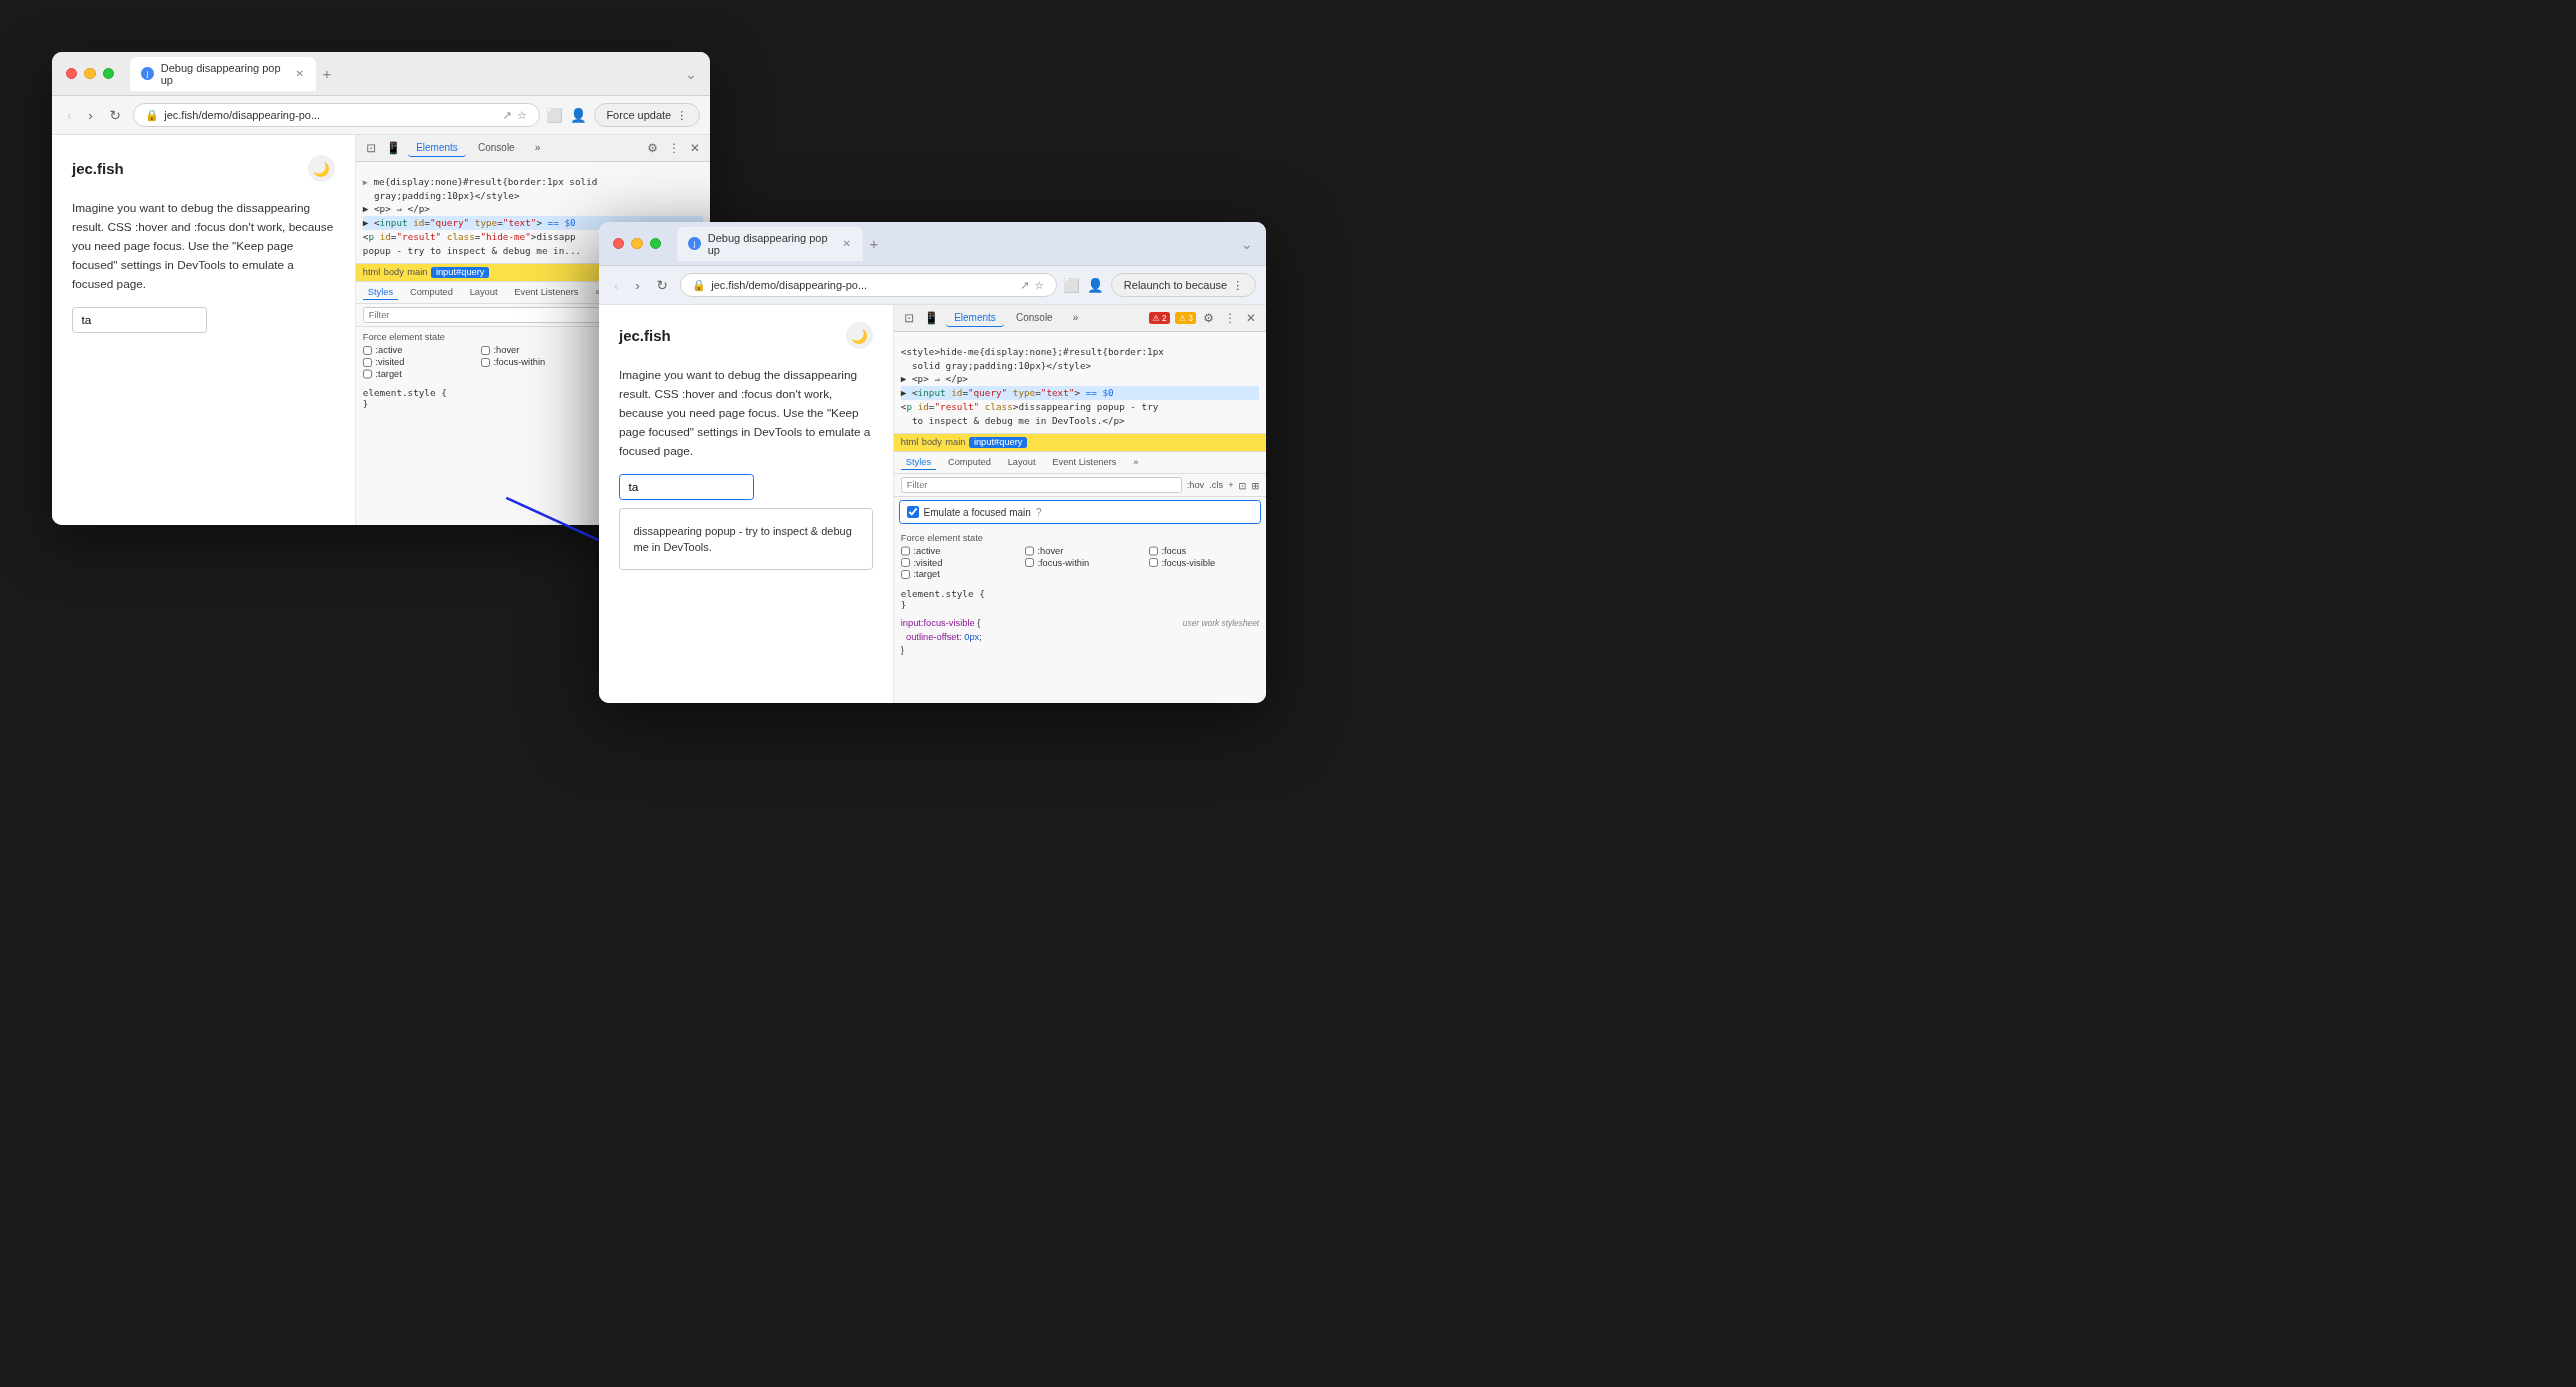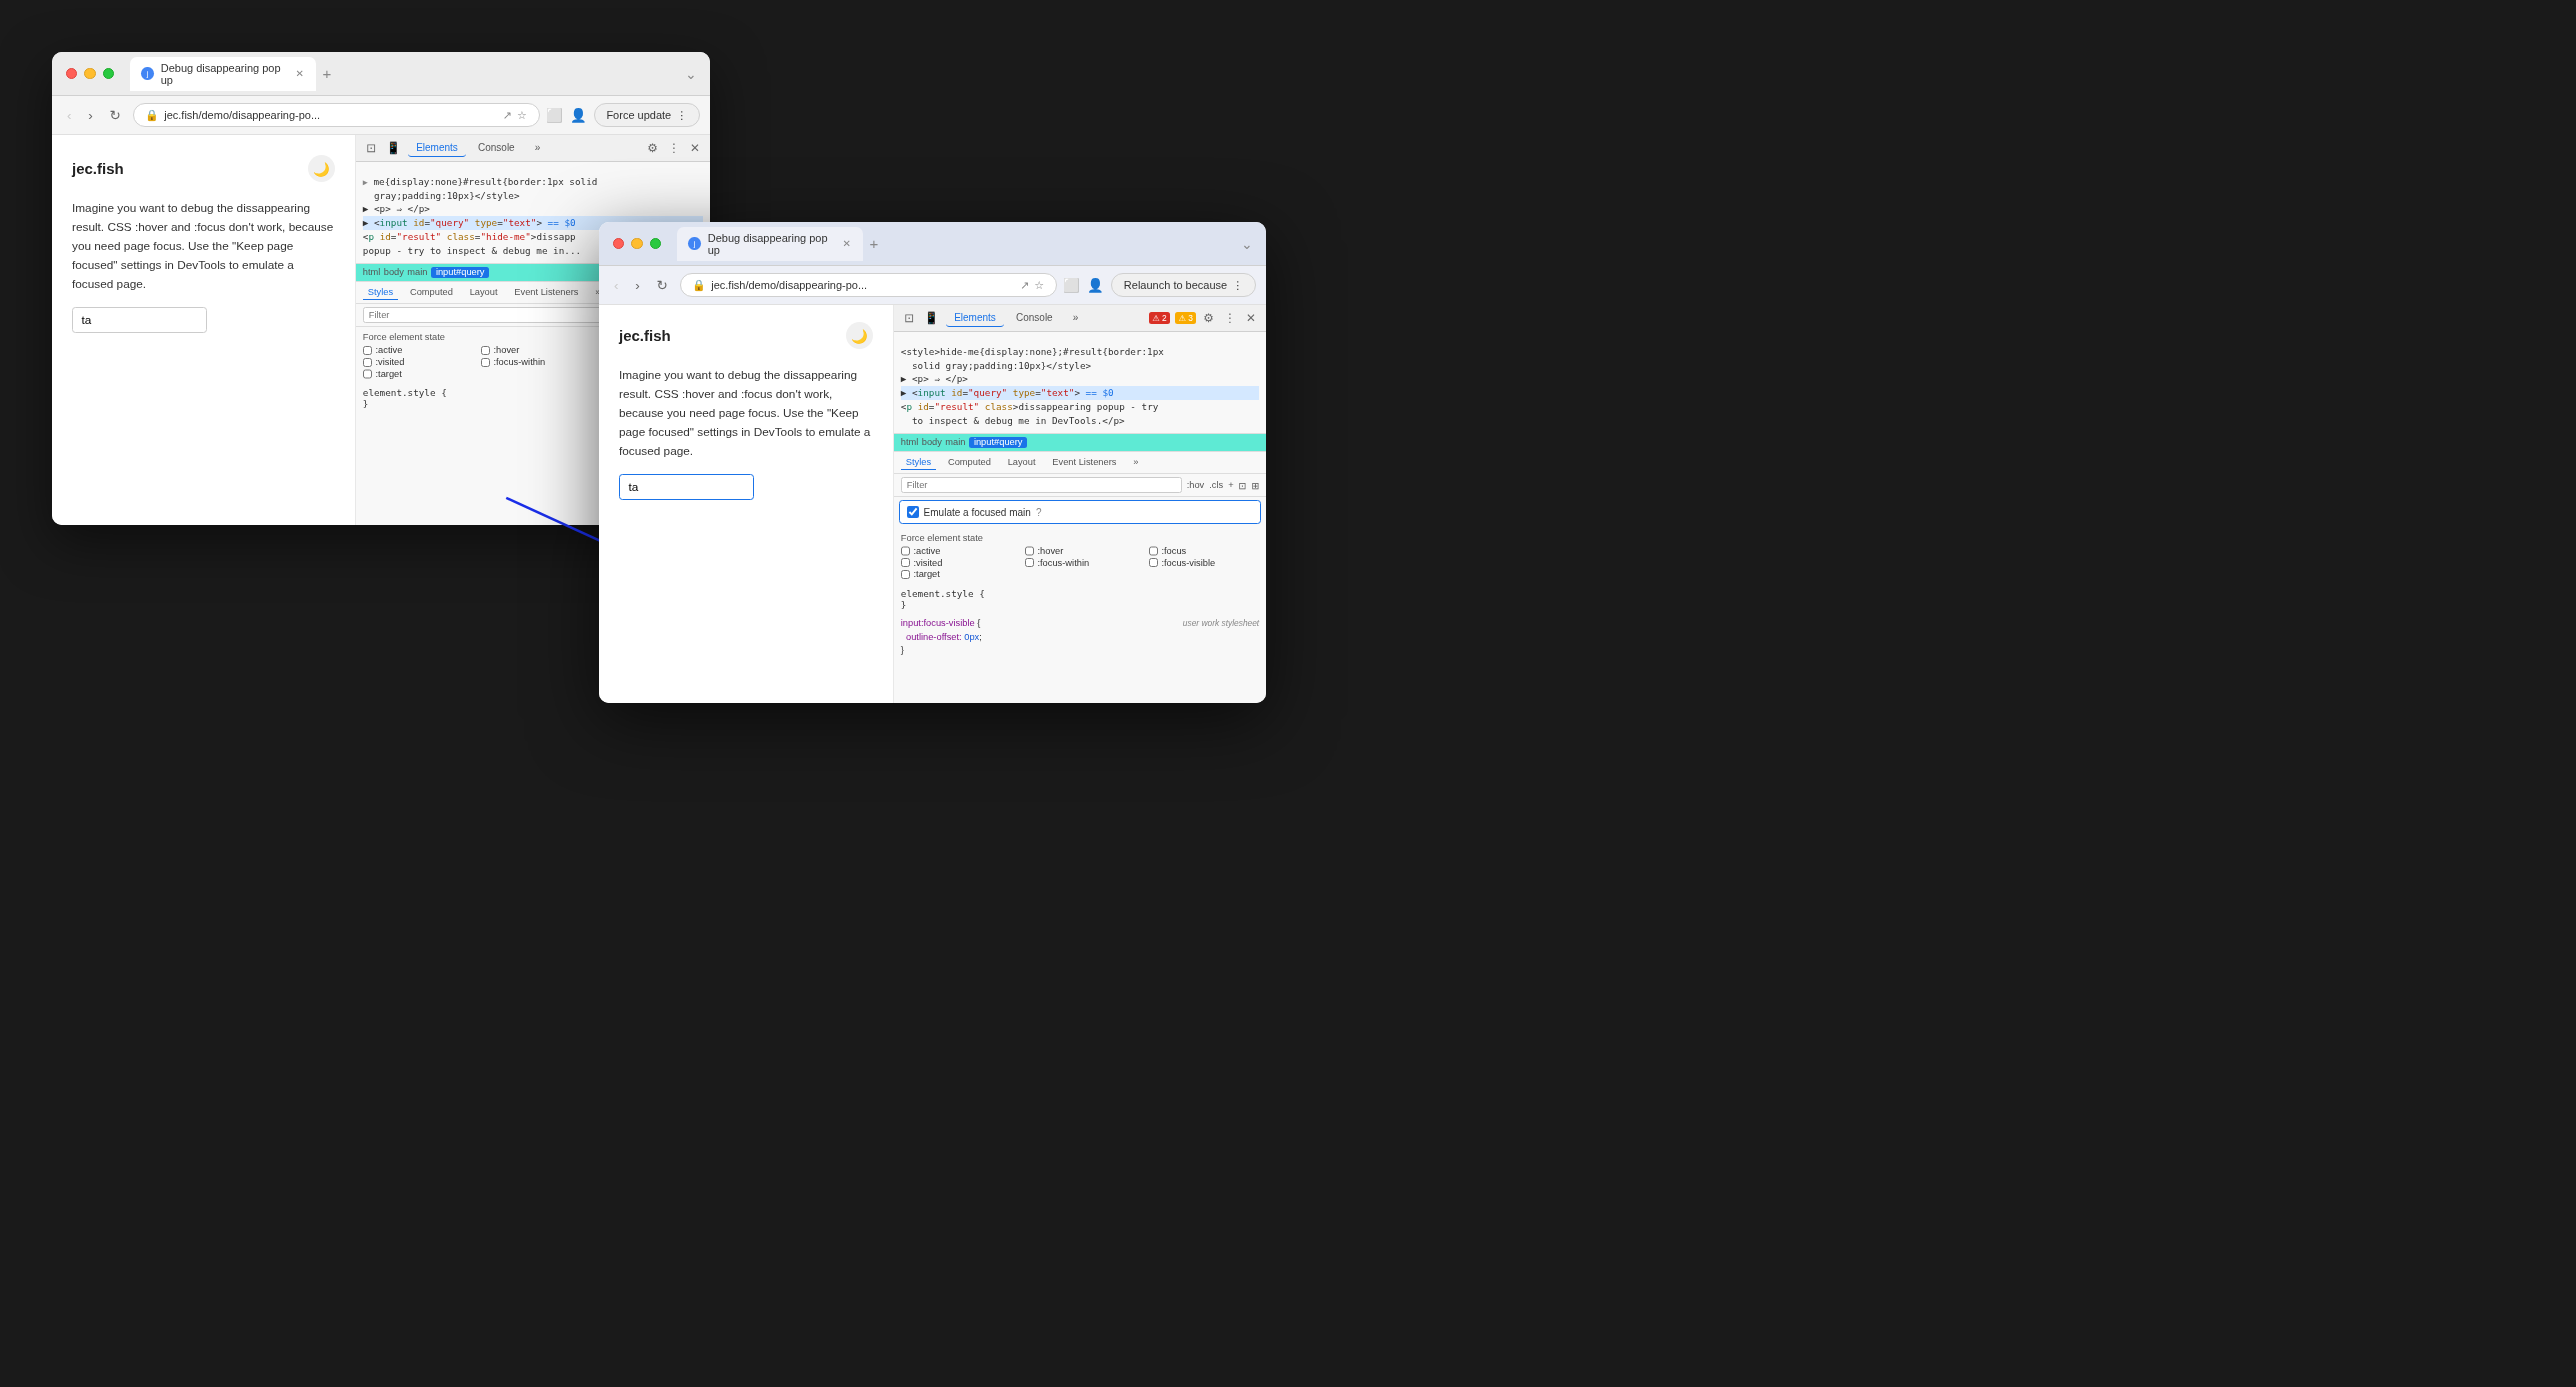--- a/index.html
+++ b/index.html
@@ -276,21 +276,21 @@
       display: block;
       width: 100%;
     }
 
     .html-code .tag { color: #117c5a; }
     .html-code .attr { color: #a56e08; }
     .html-code .val { color: #c41a16; }
     .html-code .eq { color: #1a73e8; }
 
     .breadcrumb-bar {
-      background: #5eead4;
+      background: #fde047;
       border-top: 0.8px solid #ddd;
       border-bottom: 0.8px solid #ddd;
       padding: 2.5px 6.8px;
       display: flex;
       gap: 3.4px;
       font-size: 9.3px;
       color: #555;
     }
 
     .breadcrumb-item { cursor: pointer; }
@@ -683,20 +683,23 @@
 
   <div class="browser-content">
 
     <div class="website-content-2">
       <div class="site-header">
         <span class="site-logo">jec.fish</span>
         <button class="dark-mode-btn">🌙</button>
       </div>
       <p class="site-description">Imagine you want to debug the dissappearing result. CSS :hover and :focus don't work, because you need page focus. Use the "Keep page focused" settings in DevTools to emulate a focused page.</p>
       <input class="focused-input" value="ta" style="">
+      <div class="popup-box">
+        <span>dissappearing popup - try to inspect &amp; debug me in DevTools.</span>
+      </div>
     </div>
 
     <div class="devtools-panel-2">
       <div class="devtools-tab-bar">
         <button class="devtools-icon-btn">⊡</button>
         <button class="devtools-icon-btn">📱</button>
         <span class="devtools-tab active">Elements</span>
         <span class="devtools-tab">Console</span>
         <span class="devtools-tab">»</span>
         <span style="margin-left:auto;display:flex;gap:3.4px;align-items:center;">

